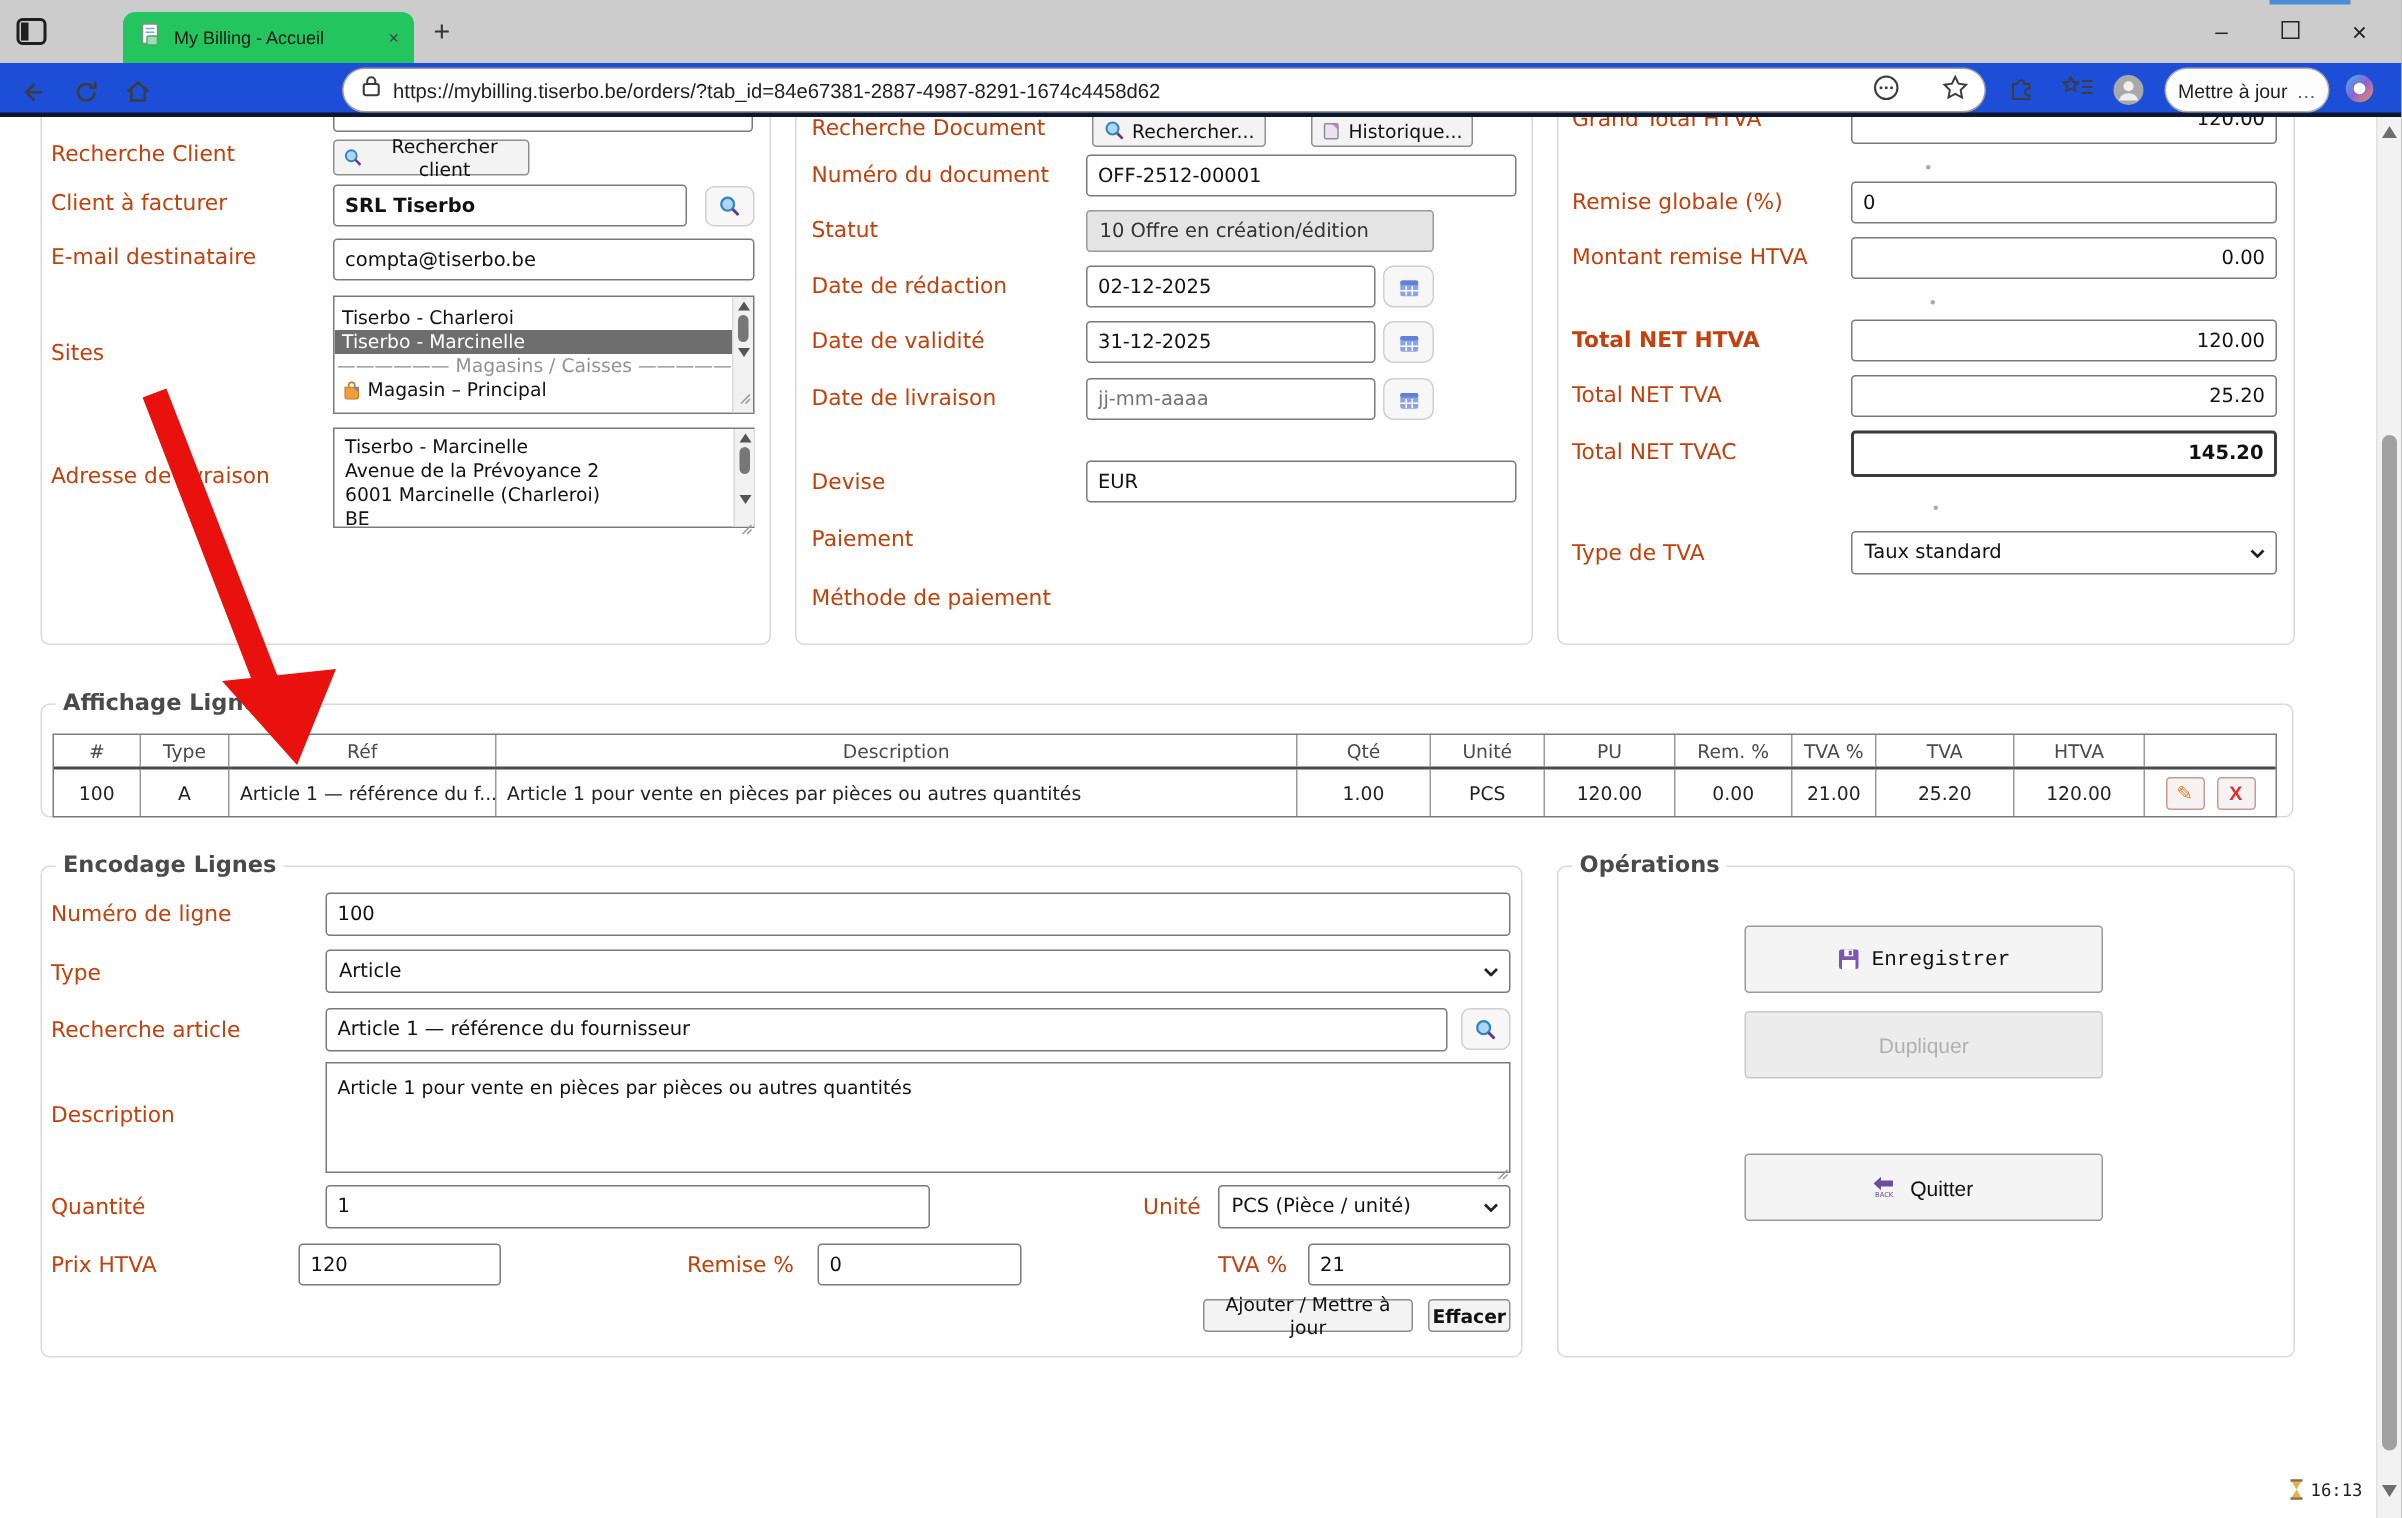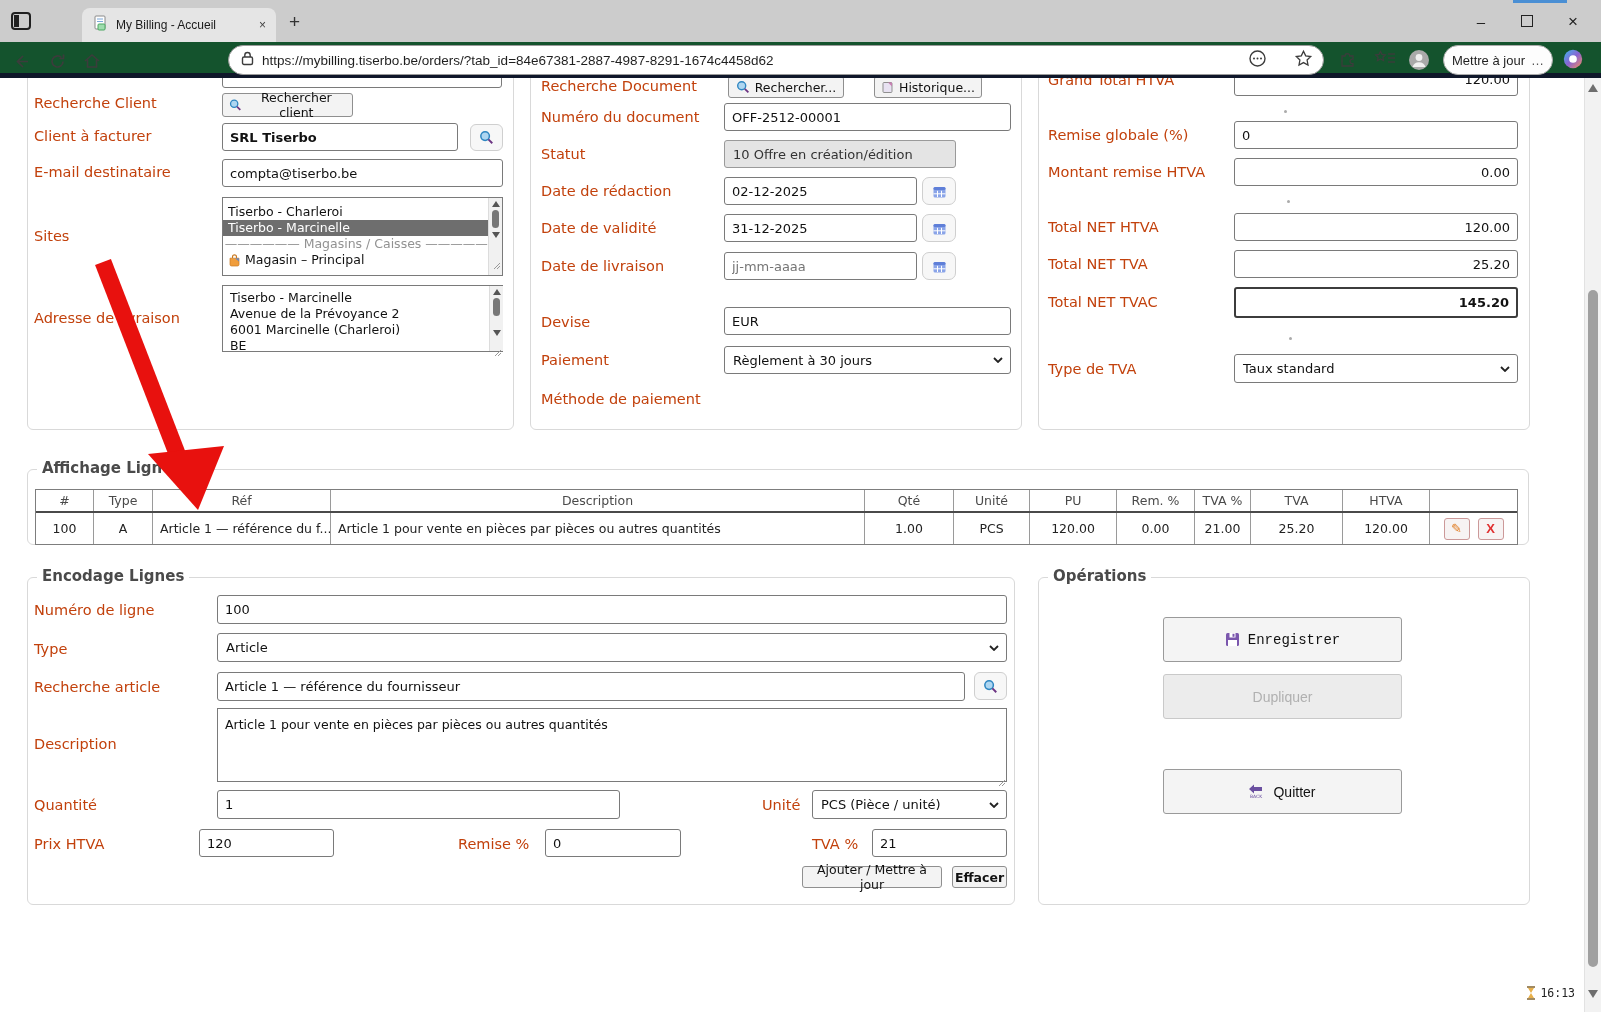--- a/index.html
+++ b/index.html
@@ -1,27 +1,27 @@
 <!DOCTYPE html>
 <html><head>
 <meta charset="utf-8">
 <style>
   html,body{margin:0;padding:0;background:#888;}
   .browser{position:relative;width:1601px;height:1012px;background:#fff;overflow:hidden;
     font-family:"Liberation Sans",sans-serif;}
   
   .titlebar{position:absolute;left:0;top:0;width:100%;height:42px;background:#cccccc;}
-  .tab{position:absolute;left:82px;top:8px;width:194px;height:34px;background:#e5e5e5;
+  .tab{position:absolute;left:82px;top:8px;width:194px;height:34px;background:#22c55e;
     border-radius:8px 8px 0 0;display:flex;align-items:center;padding:0 10px;box-sizing:border-box;}
   .tab-title{font-size:12px;color:#1b1b1b;margin-left:8px;flex:1;white-space:nowrap;overflow:hidden;}
   .glyph-btn{border:none;background:transparent;font-size:15px;color:#333;cursor:default;padding:0;}
   .newtab{position:absolute;left:289px;top:11px;font-size:19px;color:#333;}
   .winctl{position:absolute;top:10px;width:30px;height:24px;text-align:center;font-size:15px;color:#222;line-height:24px;}
   .blue-sliver{position:absolute;left:1513px;top:0;width:54px;height:3px;background:#4a8fd4;}
-  .navbar{position:absolute;left:0;top:42px;width:100%;height:36px;background:#14532d;border-bottom:5px solid #0f172a;box-sizing:border-box;}
+  .navbar{position:absolute;left:0;top:42px;width:100%;height:36px;background:#1d4ed8;border-bottom:3px solid #0f172a;box-sizing:border-box;}
   .navicon{position:absolute;top:8px;width:22px;height:22px;display:flex;align-items:center;justify-content:center;}
   .urlpill{position:absolute;left:228px;top:3px;width:1096px;height:30px;background:#fff;border:1px solid #9b9b9b;
     border-radius:15px;display:flex;align-items:center;padding:0 12px;box-sizing:border-box;}
   .url{font-size:13.5px;color:#1f1f1f;margin-left:8px;white-space:nowrap;}
   .pill-right{position:absolute;top:7px;width:18px;height:18px;}
   .updatepill{position:absolute;left:1443px;top:3px;width:110px;height:30px;border:1px solid #ababab;border-radius:15px;
     background:#fdfdfd;font-size:13px;color:#1f1f1f;display:flex;align-items:center;justify-content:center;gap:6px;box-sizing:border-box;}
   
   .page{position:absolute;left:0;top:78px;width:1601px;height:934px;background:#fff;overflow:hidden;
     font-family:"DejaVu Sans",sans-serif;}
@@ -303,41 +303,35 @@
           <line x1="5.5" y1="6.8" x2="5.5" y2="13" stroke="#fff"></line>
           <line x1="9.5" y1="6.8" x2="9.5" y2="13" stroke="#fff"></line>
           <line x1="1.5" y1="9.8" x2="13.5" y2="9.8" stroke="#fff"></line>
         </svg>
     </button>
 
     <div class="lbl" style="left:541px;top:236px;">Devise</div>
     <input class="inp" style="left: 724px; top: 229px; width: 287px; height: 28px;" readonly="" value="EUR">
 
     <div class="lbl" style="left:541px;top:274px;">Paiement</div>
-    <div class="sel" style="left:724px;top:268px;width:287px;height:28px;">
-      <span>Règlement à 30 jours</span>
-      <svg width="10" height="6" viewBox="0 0 10 6">
-          <polyline points="1,1 5,5 9,1" fill="none" stroke="#222" stroke-width="1.8"></polyline>
-        </svg>
-    </div>
 
     <div class="lbl" style="left:541px;top:313px;">Méthode de paiement</div>
 
     <div class="lbl" style="left:1048px;top:-6px;">Grand Total HTVA</div>
     <input class="inp ra" style="left: 1234px; top: -16px; width: 284px; height: 34px;" readonly="" value="120.00">
     <div class="dot" style="left:1284px;top:32px;"></div>
 
     <div class="lbl" style="left:1048px;top:49px;">Remise globale (%)</div>
     <input class="inp" style="left: 1234px; top: 43px; width: 284px; height: 28px;" readonly="" value="0">
 
     <div class="lbl" style="left:1048px;top:86px;">Montant remise HTVA</div>
     <input class="inp ra" style="left: 1234px; top: 80px; width: 284px; height: 28px;" readonly="" value="0.00">
     <div class="dot" style="left:1287px;top:122px;"></div>
 
-    <div class="lbl" style="left:1048px;top:141px;">Total NET HTVA</div>
+    <div class="lbl" style="left:1048px;top:141px;font-weight:bold;">Total NET HTVA</div>
     <input class="inp ra" style="left: 1234px; top: 135px; width: 284px; height: 28px;" readonly="" value="120.00">
 
     <div class="lbl" style="left:1048px;top:178px;">Total NET TVA</div>
     <input class="inp ra" style="left: 1234px; top: 172px; width: 284px; height: 28px;" readonly="" value="25.20">
 
     <div class="lbl" style="left:1048px;top:216px;">Total NET TVAC</div>
     <input class="inp ra bold" style="left: 1234px; top: 209px; width: 284px; height: 31px; border: 2px solid rgb(60, 60, 60);" readonly="" value="145.20">
     <div class="dot" style="left:1289px;top:259px;"></div>
 
     <div class="lbl" style="left:1048px;top:283px;">Type de TVA</div>

